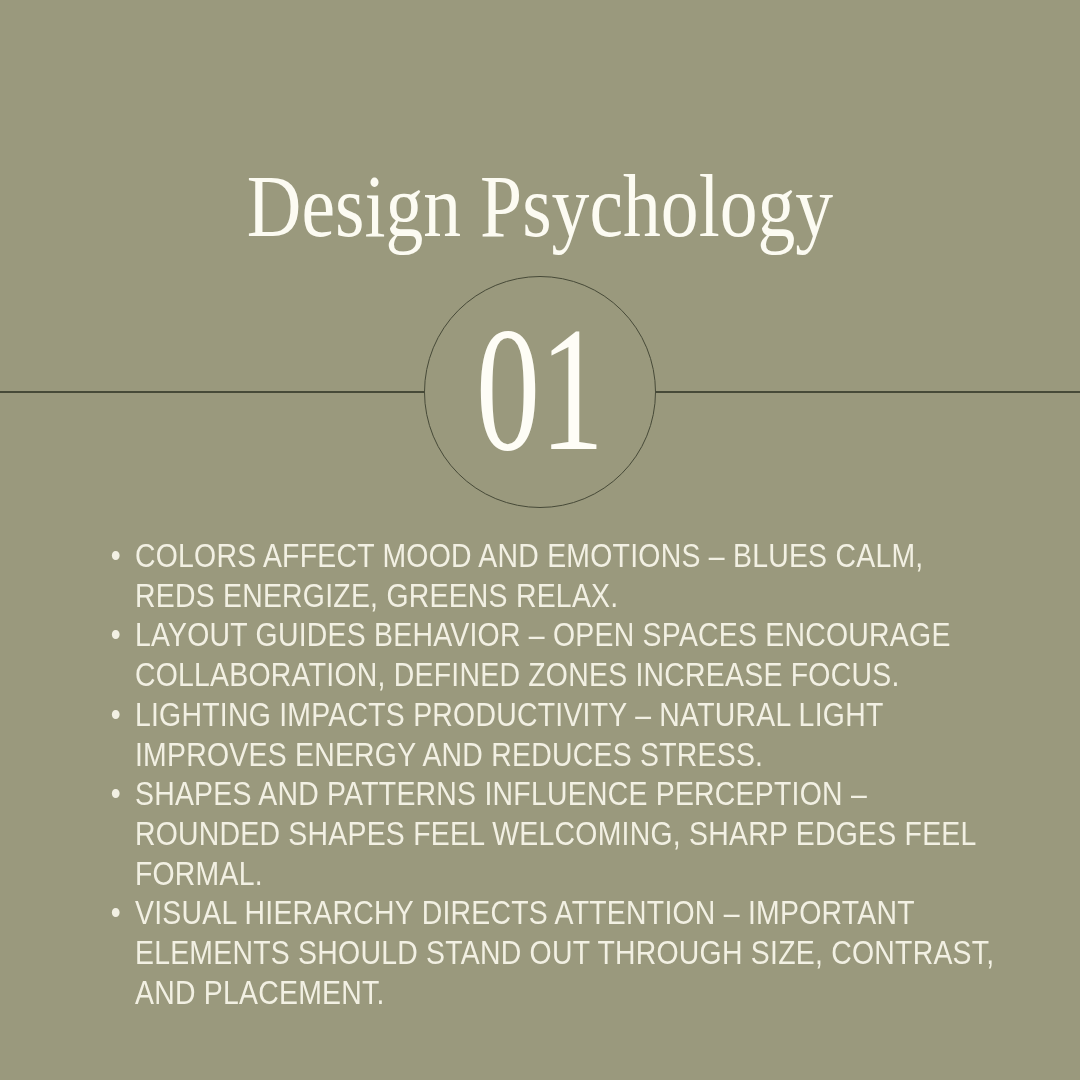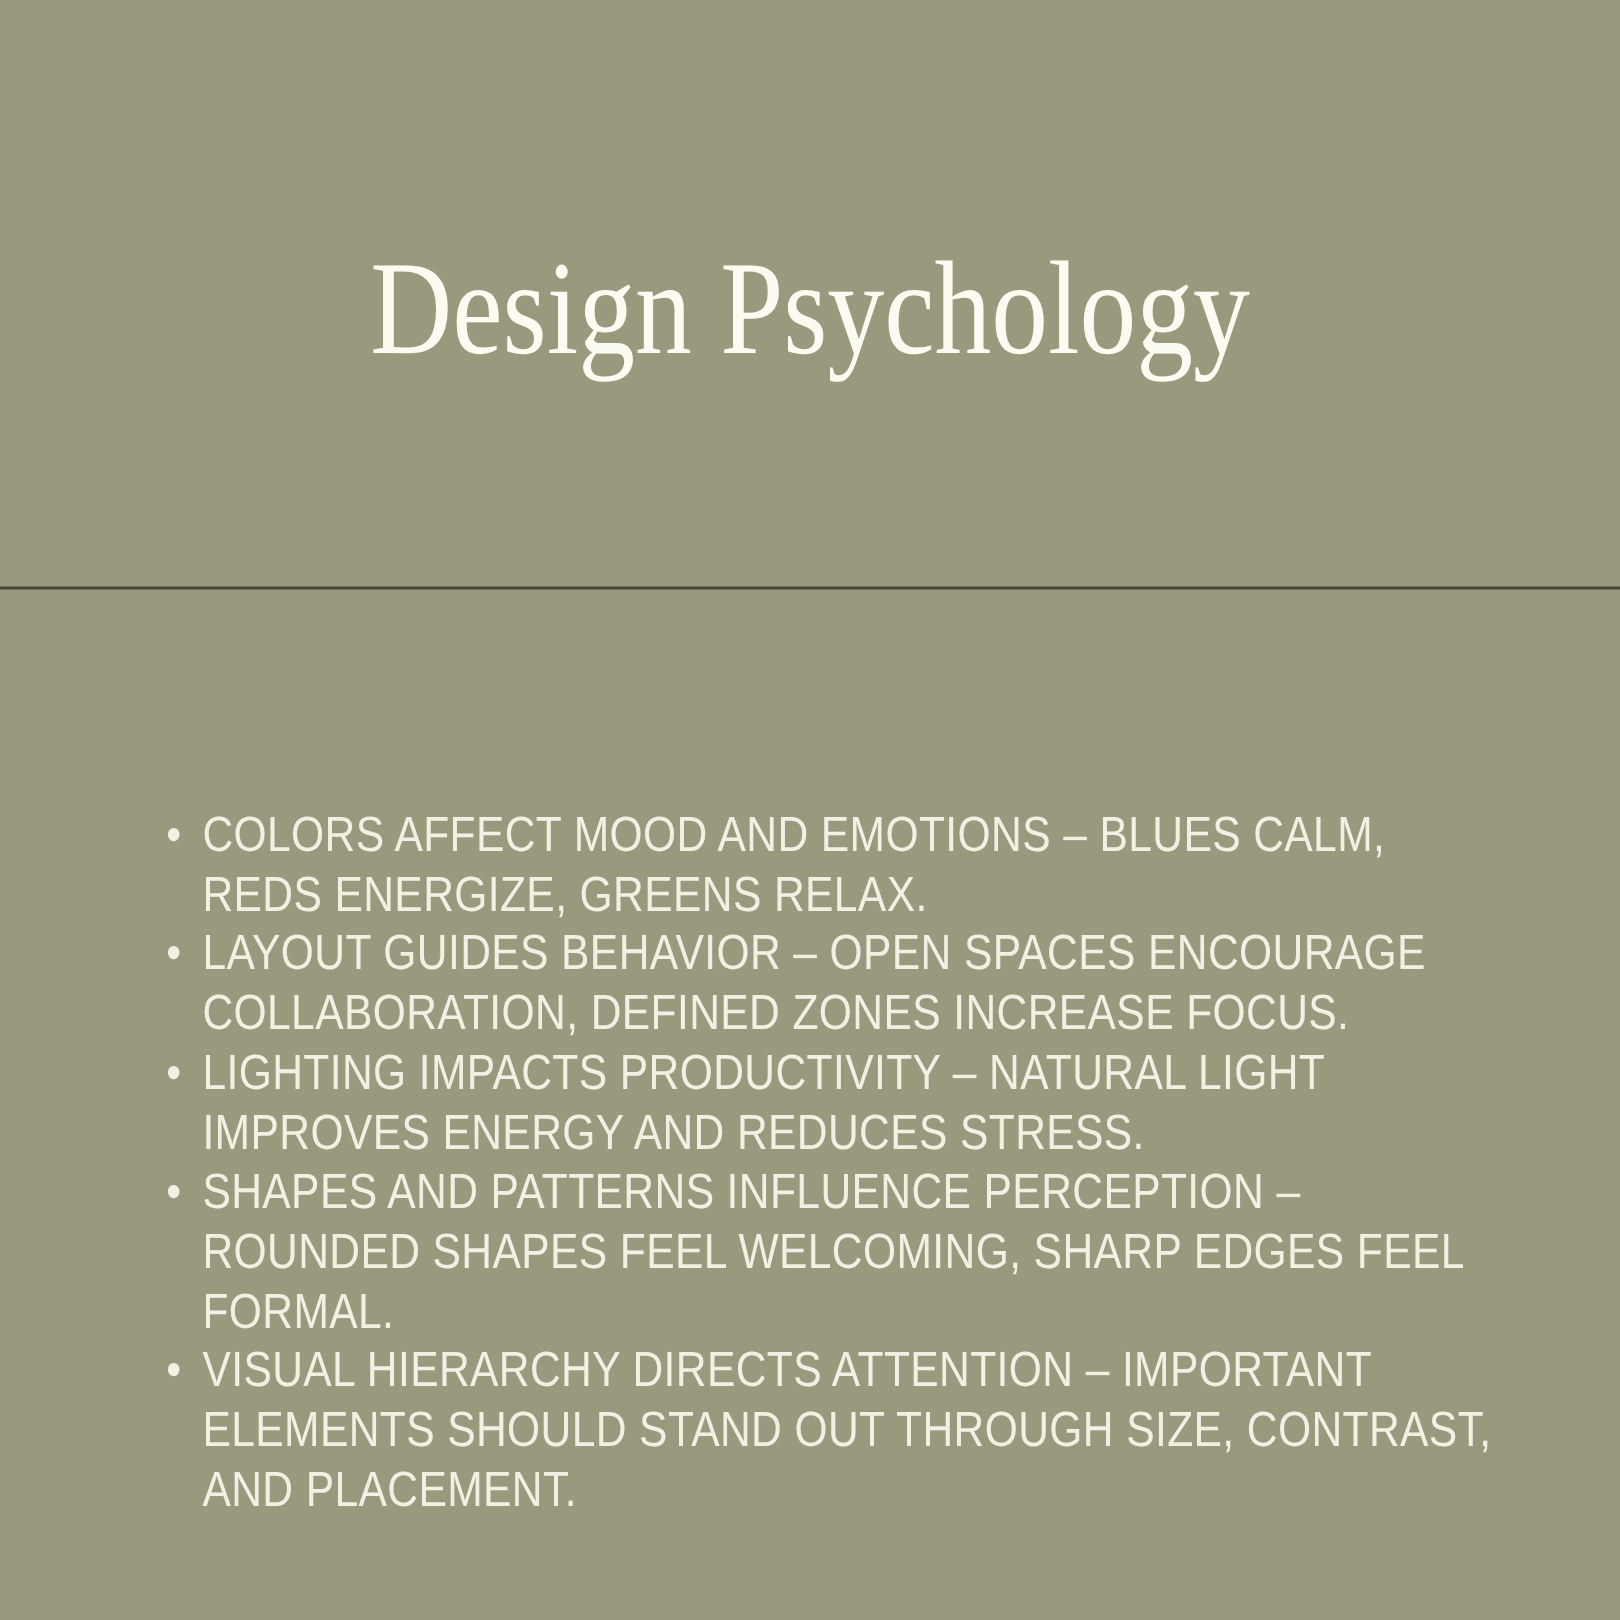--- a/index.html
+++ b/index.html
@@ -93,20 +93,23 @@
 </style>
 </head>
 <body>
 
 <div class="canvas">
 
   <h1 class="slide-title">Design Psychology</h1>
 
   <div class="divider-line"></div>
 
+  <div class="number-circle">
+    <span class="section-number">01</span>
+  </div>
 
   <ul class="bullet-list">
     <li>COLORS AFFECT MOOD AND EMOTIONS – BLUES CALM, REDS ENERGIZE, GREENS RELAX.</li>
     <li>LAYOUT GUIDES BEHAVIOR – OPEN SPACES ENCOURAGE COLLABORATION, DEFINED ZONES INCREASE FOCUS.</li>
     <li>LIGHTING IMPACTS PRODUCTIVITY – NATURAL LIGHT IMPROVES ENERGY AND REDUCES STRESS.</li>
     <li>SHAPES AND PATTERNS INFLUENCE PERCEPTION – ROUNDED SHAPES FEEL WELCOMING, SHARP EDGES FEEL FORMAL.</li>
     <li>VISUAL HIERARCHY DIRECTS ATTENTION – IMPORTANT ELEMENTS SHOULD STAND OUT THROUGH SIZE, CONTRAST, AND PLACEMENT.</li>
   </ul>
 
 </div>

